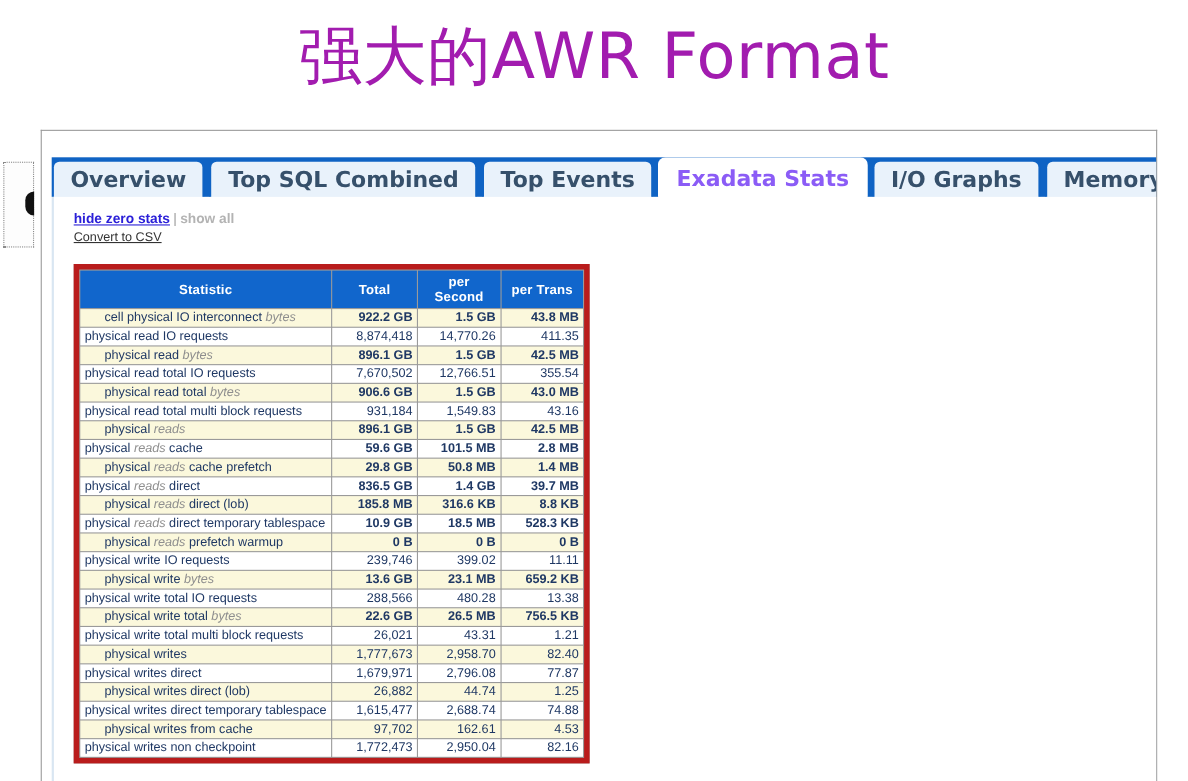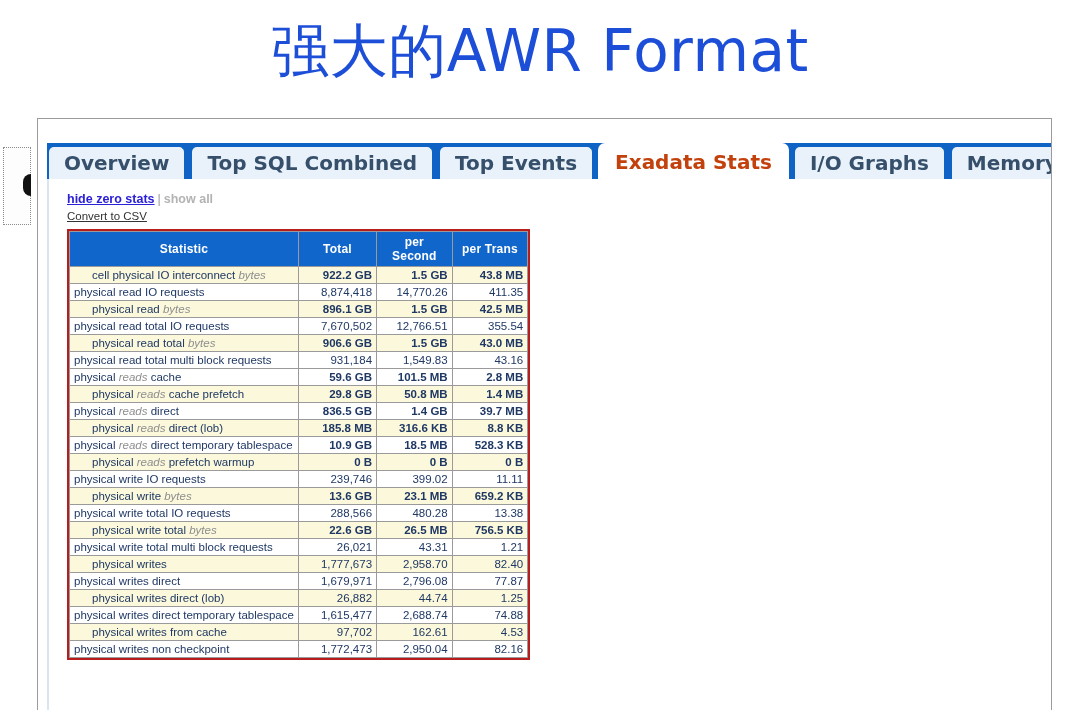--- a/index.html
+++ b/index.html
@@ -19,21 +19,21 @@
   }
 
   
   #slide-title {
     position: absolute;
     left: 0; top: 18px;
     width: 1080px;
     text-align: center;
     font-size: 58px;
     font-weight: 400;
-    color: #1d4ed8;
+    color: #a21caf;
     letter-spacing: 0.5px;
     line-height: 1.15;
     white-space: nowrap;
     font-family: "DejaVu Sans", "Liberation Sans", sans-serif;
   }
 
   
   #left-handle {
     position: absolute;
     left: 3px; top: 147px;
@@ -84,21 +84,21 @@
     color: #36506b;
     font-size: 20px;
     font-weight: 700;
     white-space: nowrap;
     margin-right: 4px;
     cursor: pointer;
     font-family: "DejaVu Sans", "Liberation Sans", sans-serif;
   }
   .tab.active {
     background: #ffffff;
-    color: #c2410c;
+    color: #8b5cf6;
     border-color: #ffffff;
     height: 36px;
     margin-top: 0;
   }
 
   
   #content-panel {
     position: absolute;
     left: 9px; top: 60px;
     width: 1006px;
@@ -132,25 +132,25 @@
     margin-top: 1px;
     font-size: 11.5px;
     color: #333333;
     text-decoration: underline;
     font-weight: 400;
     cursor: pointer;
   }
 
   
   #stats-table {
-    margin-top: 5px;
+    margin-top: 16px;
     border-collapse: separate;
     border-spacing: 1px;
     background: #9a9a9a;
-    border: 2px solid #b91c1c;
+    border: 5px solid #b91c1c;
     font-size: 11.5px;
     table-layout: fixed;
   }
   #stats-table th {
     background: #1166cc;
     color: #ffffff;
     font-weight: 700;
     text-align: center;
     padding: 3px 4px;
     font-size: 12px;
@@ -250,20 +250,26 @@
               <td class="c-num orange">906.6 GB</td>
               <td class="c-num orange">1.5 GB</td>
               <td class="c-num orange">43.0 MB</td>
             </tr>
             <tr>
               <td class="c-stat"><span>physical read total multi block requests</span></td>
               <td class="c-num">931,184</td>
               <td class="c-num">1,549.83</td>
               <td class="c-num">43.16</td>
             </tr>
+            <tr class="alt">
+              <td class="c-stat"><span>physical </span><span class="em">reads</span></td>
+              <td class="c-num orange">896.1 GB</td>
+              <td class="c-num orange">1.5 GB</td>
+              <td class="c-num orange">42.5 MB</td>
+            </tr>
             <tr>
               <td class="c-stat"><span>physical </span><span class="em">reads</span><span> cache</span></td>
               <td class="c-num orange">59.6 GB</td>
               <td class="c-num orange">101.5 MB</td>
               <td class="c-num orange">2.8 MB</td>
             </tr>
             <tr class="alt">
               <td class="c-stat"><span>physical </span><span class="em">reads</span><span> cache prefetch</span></td>
               <td class="c-num orange">29.8 GB</td>
               <td class="c-num orange">50.8 MB</td>

